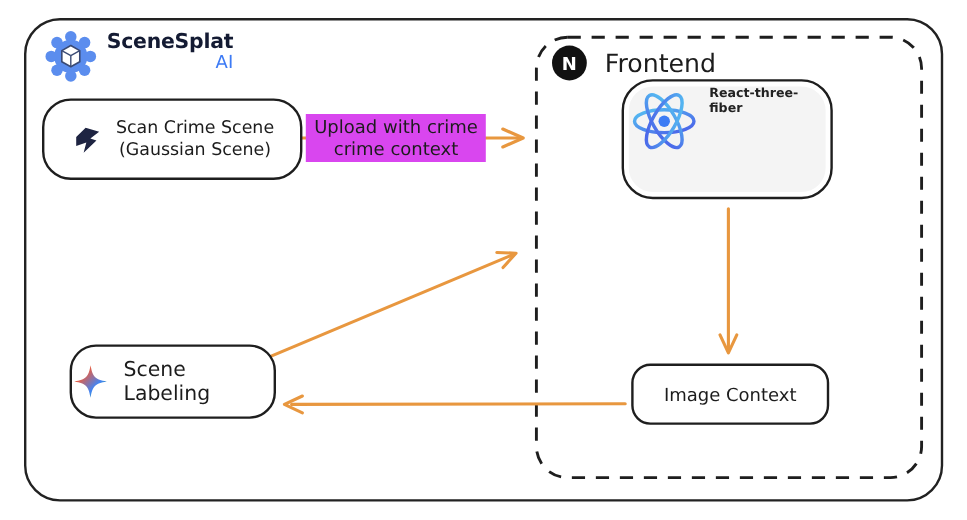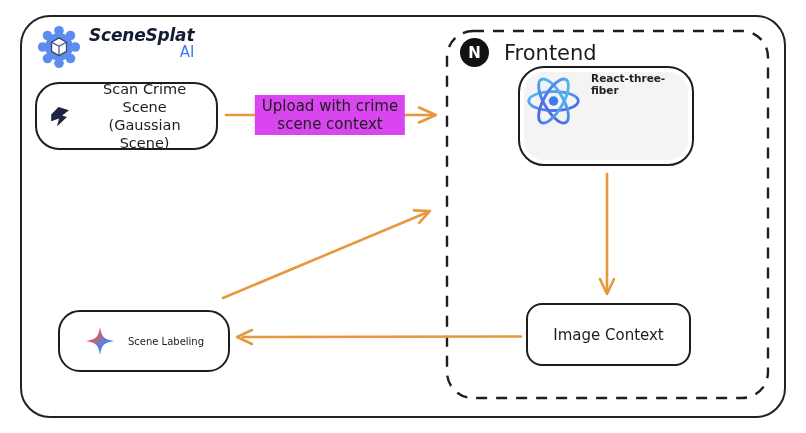--- a/index.html
+++ b/index.html
@@ -11,37 +11,37 @@
   .canvas{position:relative;width:806px;height:433px;background:#ffffff;overflow:hidden;}
 
   .outer-container{
     position:absolute;left:20px;top:15px;width:766px;height:403px;
     border:2.2px solid var(--stroke);border-radius:30px;background:#ffffff;
   }
 
   
   .brand{position:absolute;left:36px;top:24px;display:flex;align-items:flex-start;gap:7px;}
   .brand-text{display:flex;flex-direction:column;line-height:1.05;padding-top:3px;}
-  .brand-name{font-size:17px;font-weight:bold;color:#141b33;letter-spacing:-0.2px;font-style:italic;}
+  .brand-name{font-size:17px;font-weight:bold;color:#141b33;letter-spacing:-0.2px;}
   .brand-sub{font-size:15px;font-weight:normal;color:var(--brand_blue);text-align:right;}
 
   
   .node{
     position:absolute;background:#ffffff;border:2px solid #1e1e1e;
     display:flex;align-items:center;justify-content:center;
     color:var(--ink);
   }
-  .node-scan{left:35px;top:82px;width:183px;height:68px;border-radius:24px;gap:11px;padding:0 10px;}
+  .node-scan{left:35px;top:82px;width:217px;height:68px;border-radius:24px;gap:11px;padding:0 10px;}
   .node-scan .txt{font-size:14.5px;line-height:1.25;text-align:center;}
   .node-react{left:518px;top:66px;width:176px;height:100px;border-radius:26px;padding:4px;}
   .react-inner{width:100%;height:100%;background:#f4f4f4;border-radius:20px;
     display:flex;align-items:flex-start;justify-content:center;gap:8px;}
   .react-label{font-size:10.5px;font-weight:bold;color:#222;letter-spacing:0;}
-  .node-image-context{left:526px;top:303px;width:165px;height:63px;border-radius:16px;font-size:15px;}
-  .node-scene-labeling{left:58px;top:310px;width:172px;height:62px;border-radius:22px;gap:12px;font-size:10px;}
+  .node-image-context{left:526px;top:303px;width:165px;height:51px;border-radius:16px;font-size:15px;}
+  .node-scene-labeling{left:58px;top:287px;width:172px;height:62px;border-radius:22px;gap:12px;font-size:17px;}
 
   
   .frontend-header{position:absolute;left:460px;top:38px;display:flex;align-items:center;gap:15px;}
   .nextjs-badge{width:29px;height:29px;border-radius:50%;background:var(--nextjs_black);
     color:#ffffff;display:flex;align-items:center;justify-content:center;
     font-size:15px;font-weight:bold;}
   .frontend-label{font-size:21px;color:var(--ink);}
 
   
   svg.layer{position:absolute;left:0;top:0;pointer-events:none;}
@@ -108,21 +108,21 @@
     </g>
 
     <g class="arrow">
       <line x1="223" y1="298" x2="428" y2="212"></line>
       <polyline points="419.2,222.9 430,211 414,210.4"></polyline>
     </g>
   </svg>
 
   <div class="edge-label">
     <div>Upload with crime</div>
-    <div>scene context</div>
+    <div>crime context</div>
   </div>
 
   <div class="frontend-header">
     <div class="nextjs-badge">
       <span>N</span>
     </div>
     <span class="frontend-label">Frontend</span>
   </div>
 
   <div class="node node-scan">

